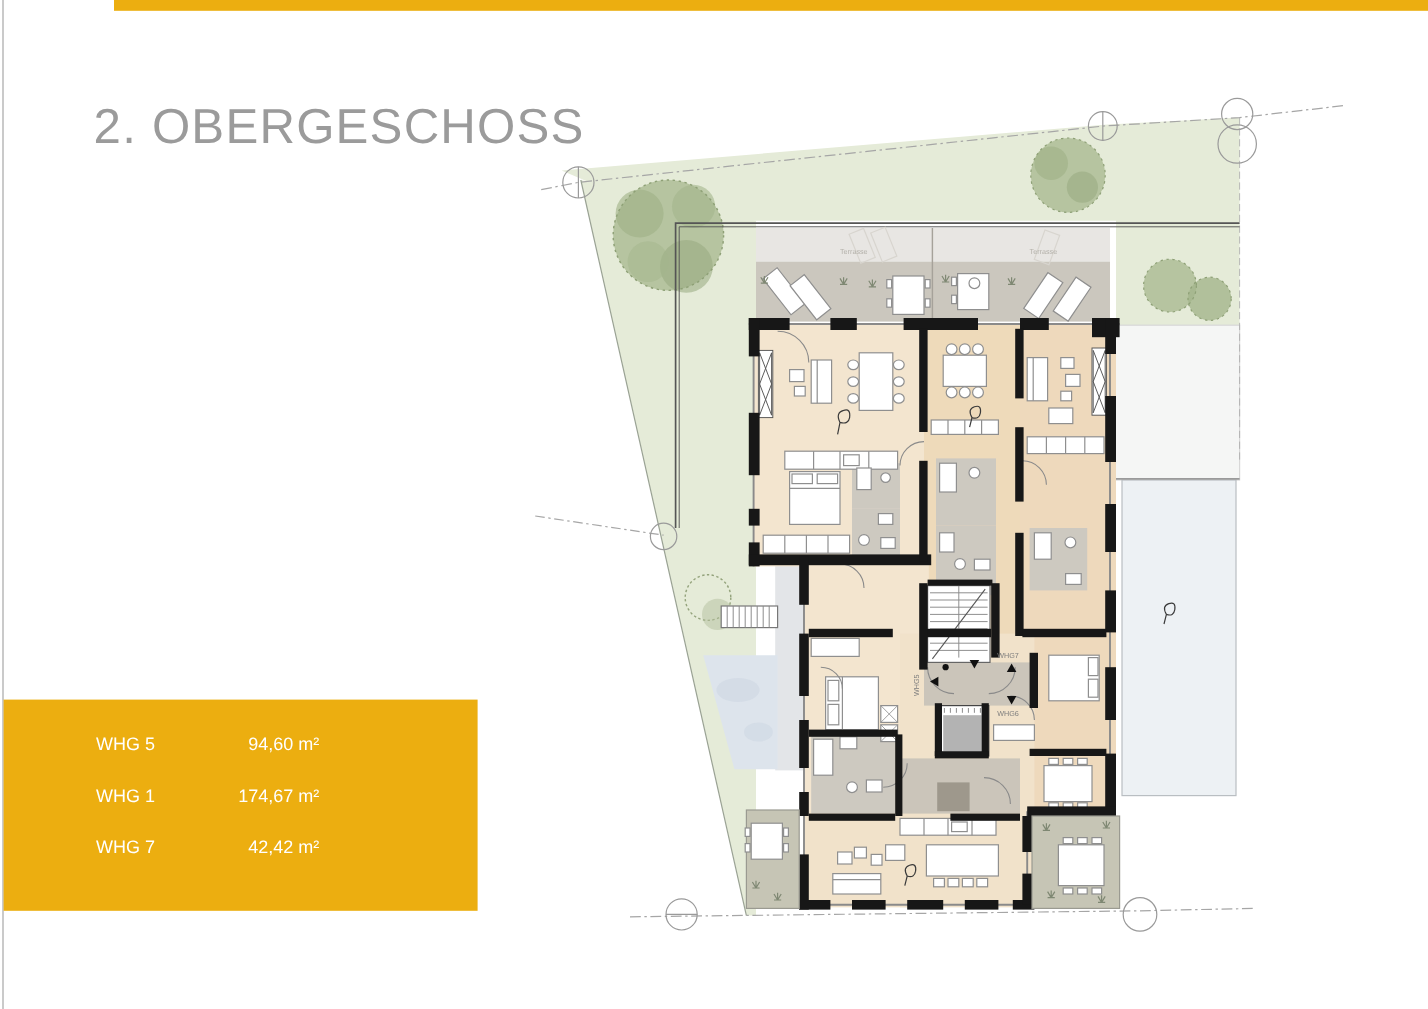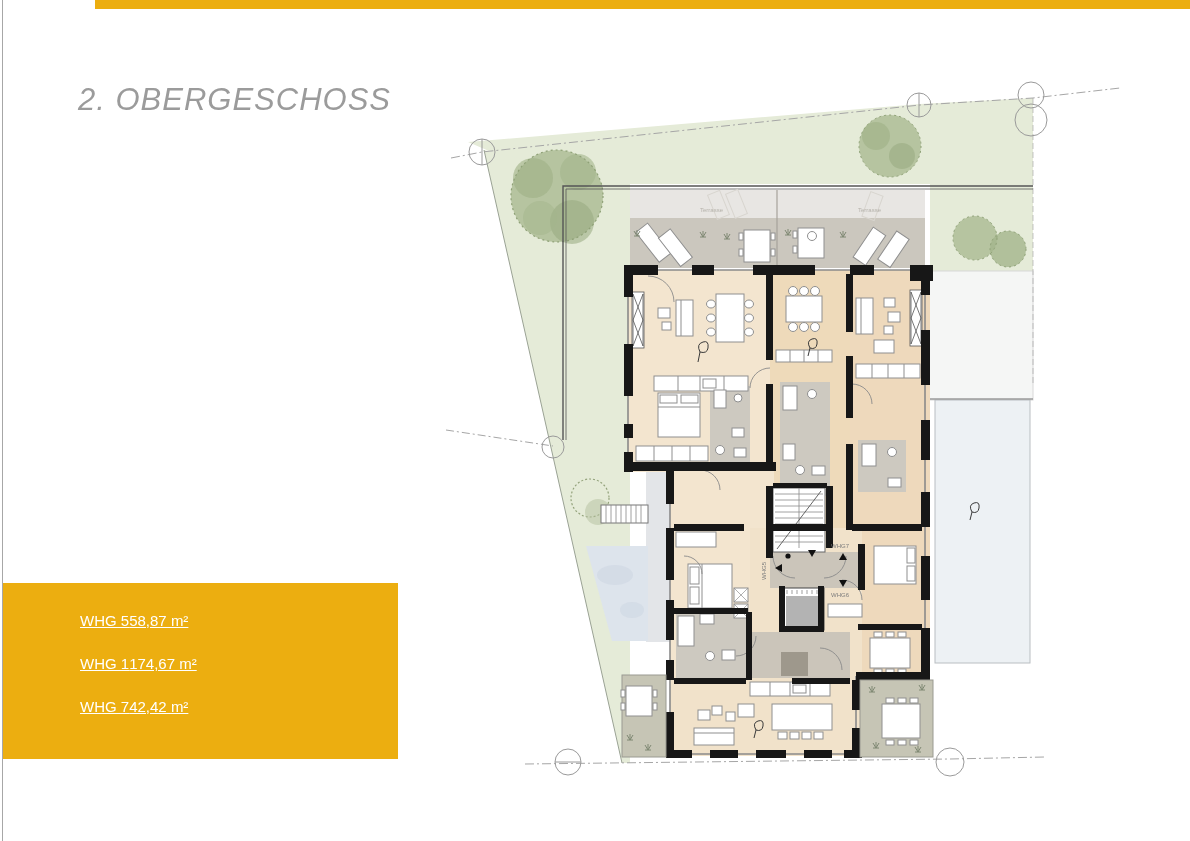--- a/index.html
+++ b/index.html
@@ -1,39 +1,39 @@
 <!DOCTYPE html>
 <html><head>
 <meta charset="utf-8">
 <style>
   html,body{margin:0;padding:0;background:#ffffff;}
   body{width:1190px;height:841px;position:relative;overflow:hidden;
        font-family:"Liberation Sans",sans-serif;}
   .topbar{position:absolute;left:95px;top:0;width:1095px;height:9px;background:#ECAE10;}
   .page-edge{position:absolute;left:2px;top:0;width:1px;height:841px;background:#8a8a8a;opacity:.75;}
-  .title{position:absolute;left:78px;top:82px;font-size:31px;color:#9b9b9b;
-         letter-spacing:1px;font-weight:400;font-style:italic;}
+  .title{position:absolute;left:78px;top:82px;font-size:41px;color:#9b9b9b;
+         letter-spacing:1px;font-weight:400;}
   .legend{position:absolute;left:3px;top:583px;width:395px;height:176px;background:#ECAE10;
           box-sizing:border-box;padding-top:29px;color:#ffffff;}
-  .legend .row{display:flex;justify-content:flex-start;width:186px;margin:0 0 26px 77px;
-               font-size:15px;text-decoration:underline;}
+  .legend .row{display:flex;justify-content:space-between;width:186px;margin:0 0 26px 77px;
+               font-size:15px;}
   .plan-svg{position:absolute;left:0;top:0;width:1190px;height:841px;}
   text{font-family:"Liberation Sans",sans-serif;}
 </style>
 </head>
 <body>
 
 <div class="topbar"></div>
 <div class="page-edge"></div>
 <div class="title">2. OBERGESCHOSS</div>
 
 <div class="legend">
   <div class="row">
     <span>WHG 5</span>
-    <span>58,87 m²</span>
+    <span>94,60 m²</span>
   </div>
   <div class="row">
     <span>WHG 1</span>
     <span>174,67 m²</span>
   </div>
   <div class="row">
     <span>WHG 7</span>
     <span>42,42 m²</span>
   </div>
 </div>

